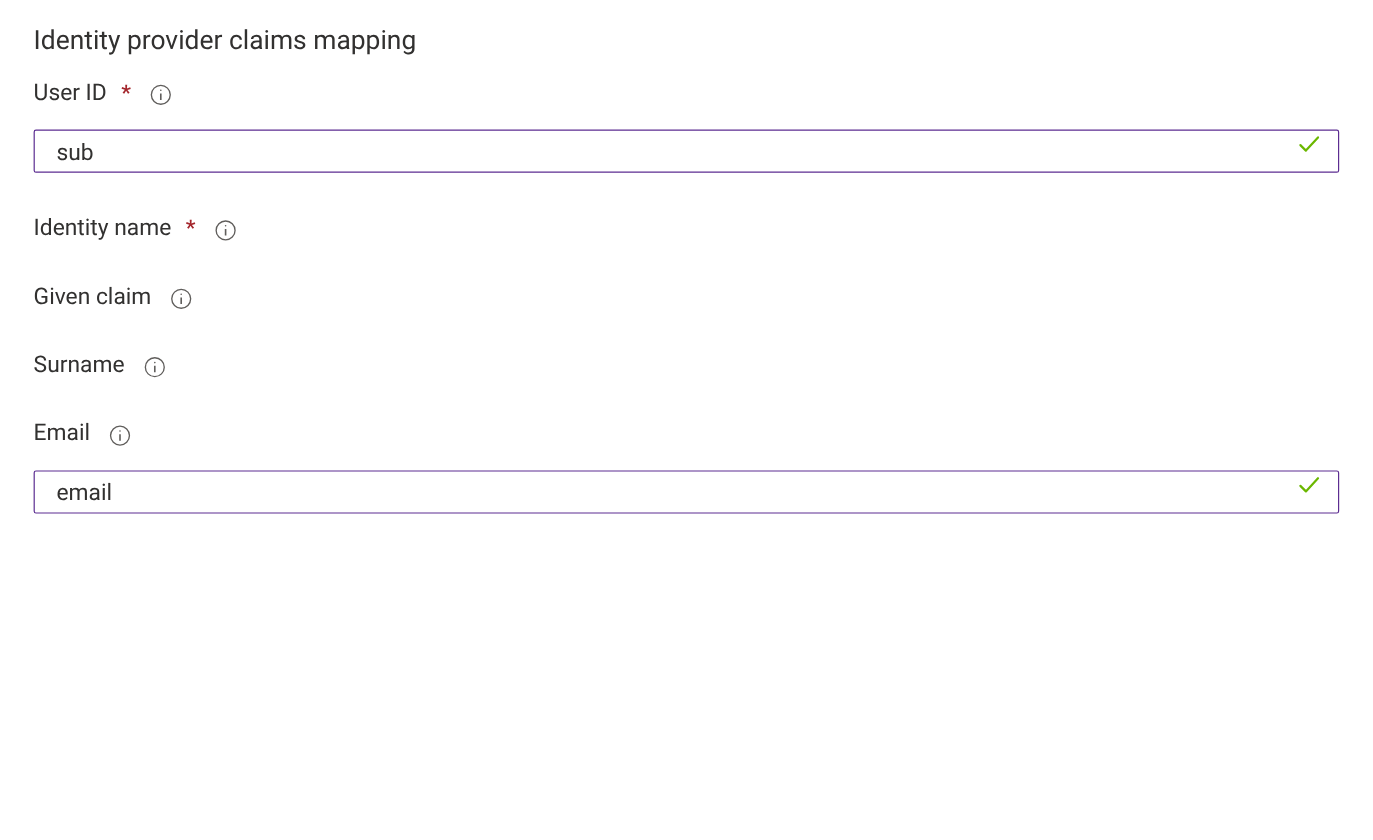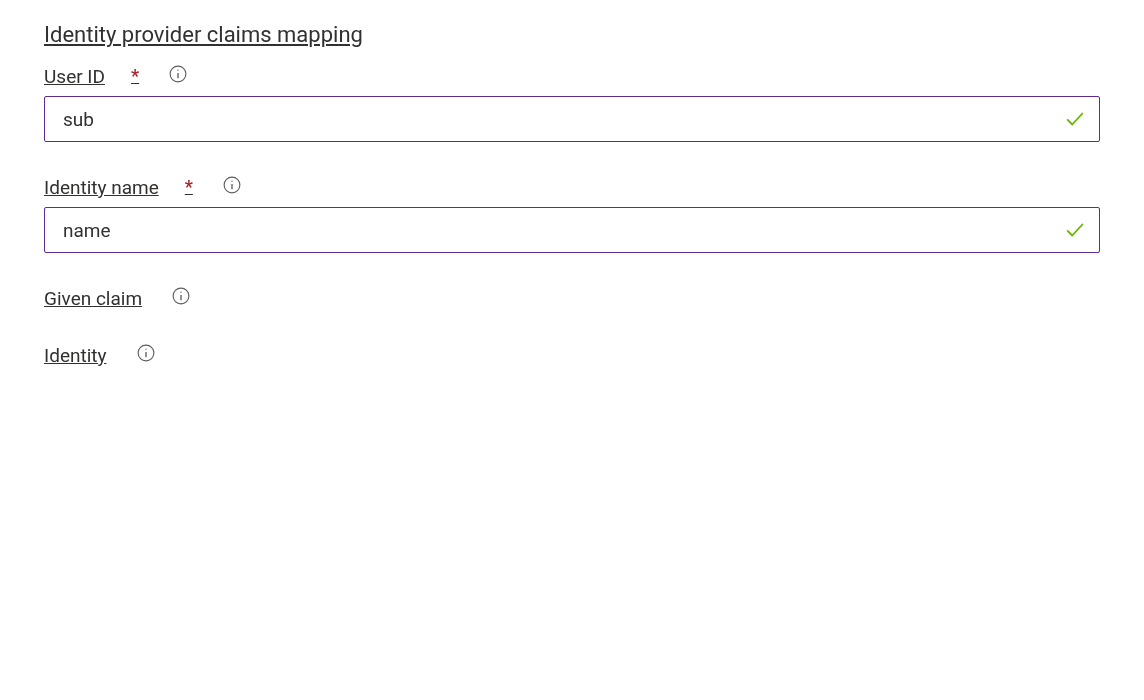--- a/index.html
+++ b/index.html
@@ -6,36 +6,35 @@
   html, body {
     margin: 0;
     padding: 0;
     font-family: "Segoe UI", -apple-system, BlinkMacSystemFont, Roboto, "Helvetica Neue", sans-serif;
     background: #ffffff;
     color: #323130;
     width: 1144px;
     height: 700px;
   }
   .page {
-    padding: 22px 44px;
-    text-decoration: underline;
+    padding: 22px 28px;
   }
   .section-title {
     font-size: 22px;
     font-weight: 400;
     color: #323130;
     margin: 0 0 18px 0;
   }
   .form-group {
     margin-bottom: 34px;
   }
   .label-row {
     display: flex;
-    align-items: flex-start;
-    gap: 24px;
+    align-items: flex-end;
+    gap: 10px;
     margin-bottom: 8px;
   }
   .label-text {
     font-size: 19px;
     color: #323130;
     font-weight: 400;
   }
   .required-asterisk {
     color: #a4262c;
     font-size: 18px;
@@ -53,29 +52,30 @@
   .info-icon svg {
     width: 18px;
     height: 18px;
   }
   .input-wrapper {
     position: relative;
     width: 100%;
   }
   .text-input {
     width: 100%;
-    height: 46px;
+    height: 36px;
     font-size: 19px;
     font-family: inherit;
     color: #323130;
     background: #ffffff;
     border: 1px solid #8a8886;
     border-radius: 2px;
     padding: 0 46px 0 18px;
     outline: none;
+    margin-top: 12px;
   }
   .text-input::placeholder {
     color: #605e5c;
   }
   .text-input.validated {
     border: 1px solid #5c2d91;
   }
   .check-icon {
     position: absolute;
     right: 14px;
@@ -127,50 +127,62 @@
       <span class="label-text">Identity name</span>
       <span class="required-asterisk">*</span>
       <span class="info-icon">
         <svg viewBox="0 0 16 16" fill="none" stroke="#605e5c" stroke-width="1">
           <circle cx="8" cy="8" r="7"></circle>
           <circle cx="8" cy="4.6" r="0.6" fill="#605e5c" stroke="none"></circle>
           <line x1="8" y1="7" x2="8" y2="11.8" stroke-width="1.2"></line>
         </svg>
       </span>
     </div>
-    <div class="input-wrapper">
-      <input type="text" class="text-input validated" value="name" style="">
-      <span class="check-icon">
-        <svg viewBox="0 0 24 24" fill="none" stroke="#6bb700" stroke-width="2" stroke-linecap="round" stroke-linejoin="round">
-          <polyline points="4,13 9,18 20,6"></polyline>
-        </svg>
-      </span>
-    </div>
   </div>
 
   <div class="form-group">
     <div class="label-row">
       <span class="label-text">Given claim</span>
       <span class="info-icon">
         <svg viewBox="0 0 16 16" fill="none" stroke="#605e5c" stroke-width="1">
           <circle cx="8" cy="8" r="7"></circle>
           <circle cx="8" cy="4.6" r="0.6" fill="#605e5c" stroke="none"></circle>
           <line x1="8" y1="7" x2="8" y2="11.8" stroke-width="1.2"></line>
         </svg>
       </span>
     </div>
   </div>
 
   <div class="form-group">
     <div class="label-row">
-      <span class="label-text">Identity</span>
+      <span class="label-text">Surname</span>
       <span class="info-icon">
         <svg viewBox="0 0 16 16" fill="none" stroke="#605e5c" stroke-width="1">
           <circle cx="8" cy="8" r="7"></circle>
           <circle cx="8" cy="4.6" r="0.6" fill="#605e5c" stroke="none"></circle>
           <line x1="8" y1="7" x2="8" y2="11.8" stroke-width="1.2"></line>
         </svg>
       </span>
     </div>
   </div>
 
+  <div class="form-group">
+    <div class="label-row">
+      <span class="label-text">Email</span>
+      <span class="info-icon">
+        <svg viewBox="0 0 16 16" fill="none" stroke="#605e5c" stroke-width="1">
+          <circle cx="8" cy="8" r="7"></circle>
+          <circle cx="8" cy="4.6" r="0.6" fill="#605e5c" stroke="none"></circle>
+          <line x1="8" y1="7" x2="8" y2="11.8" stroke-width="1.2"></line>
+        </svg>
+      </span>
+    </div>
+    <div class="input-wrapper">
+      <input type="text" class="text-input validated" value="email" style="">
+      <span class="check-icon">
+        <svg viewBox="0 0 24 24" fill="none" stroke="#6bb700" stroke-width="2" stroke-linecap="round" stroke-linejoin="round">
+          <polyline points="4,13 9,18 20,6"></polyline>
+        </svg>
+      </span>
+    </div>
+  </div>
 
 </div>
 
 </body></html>

